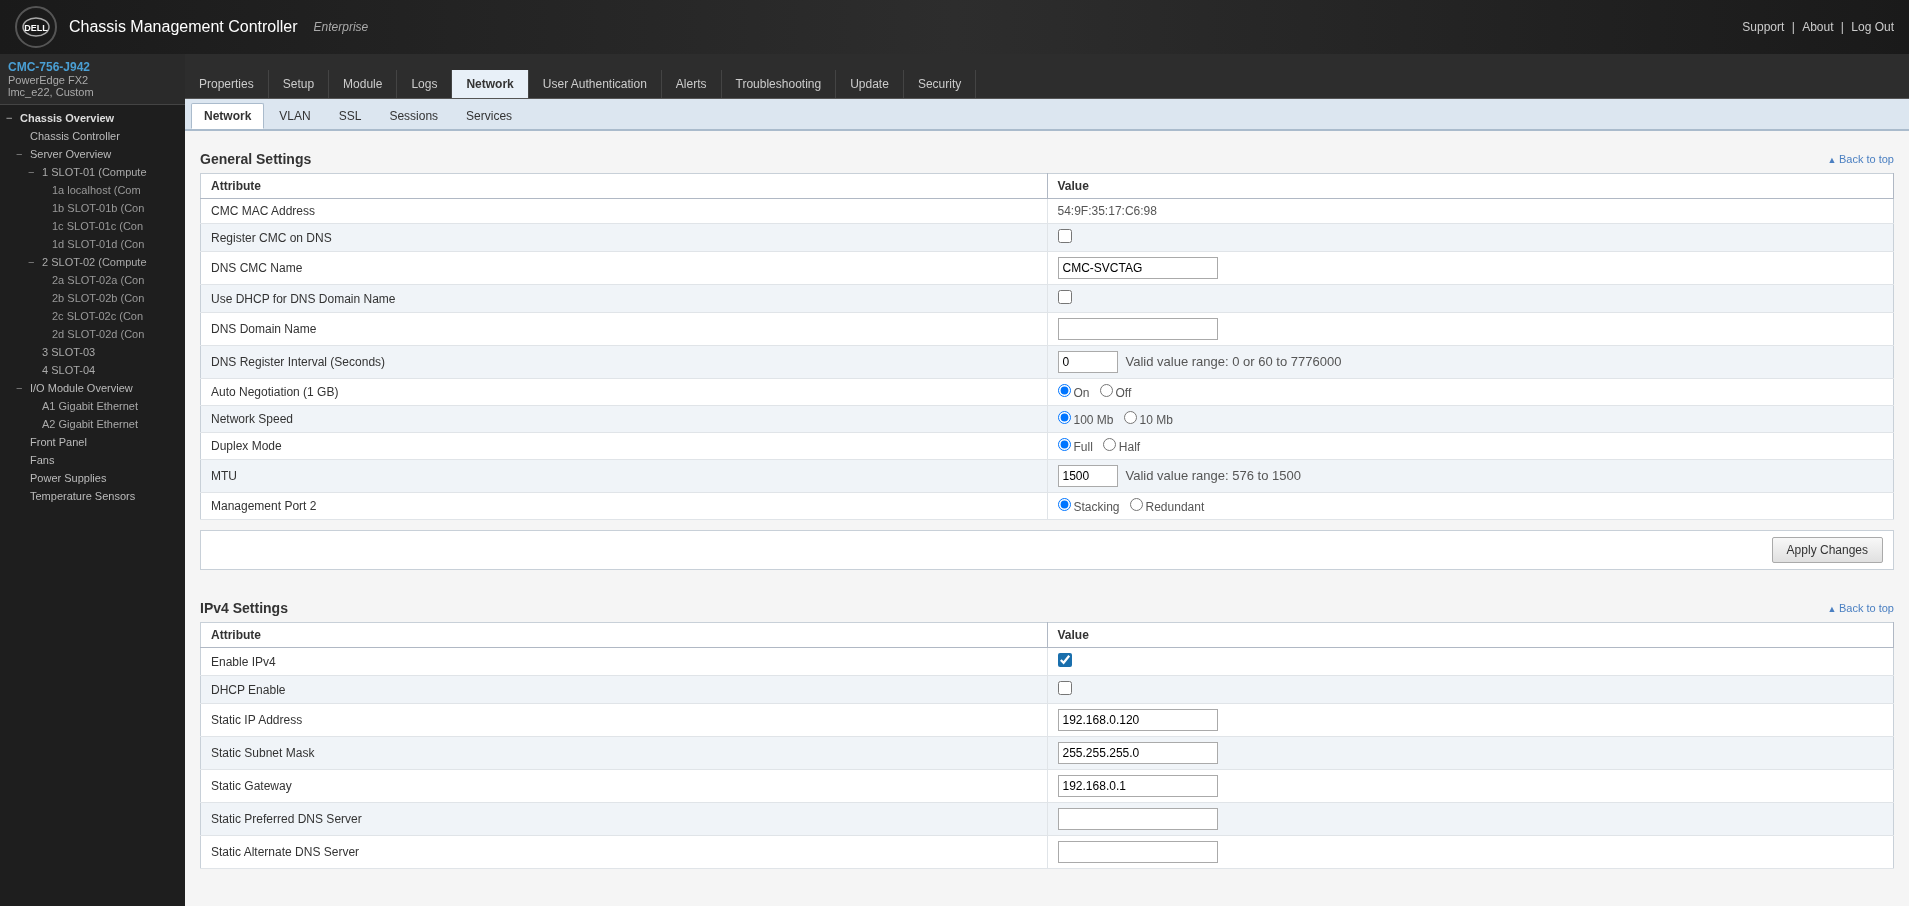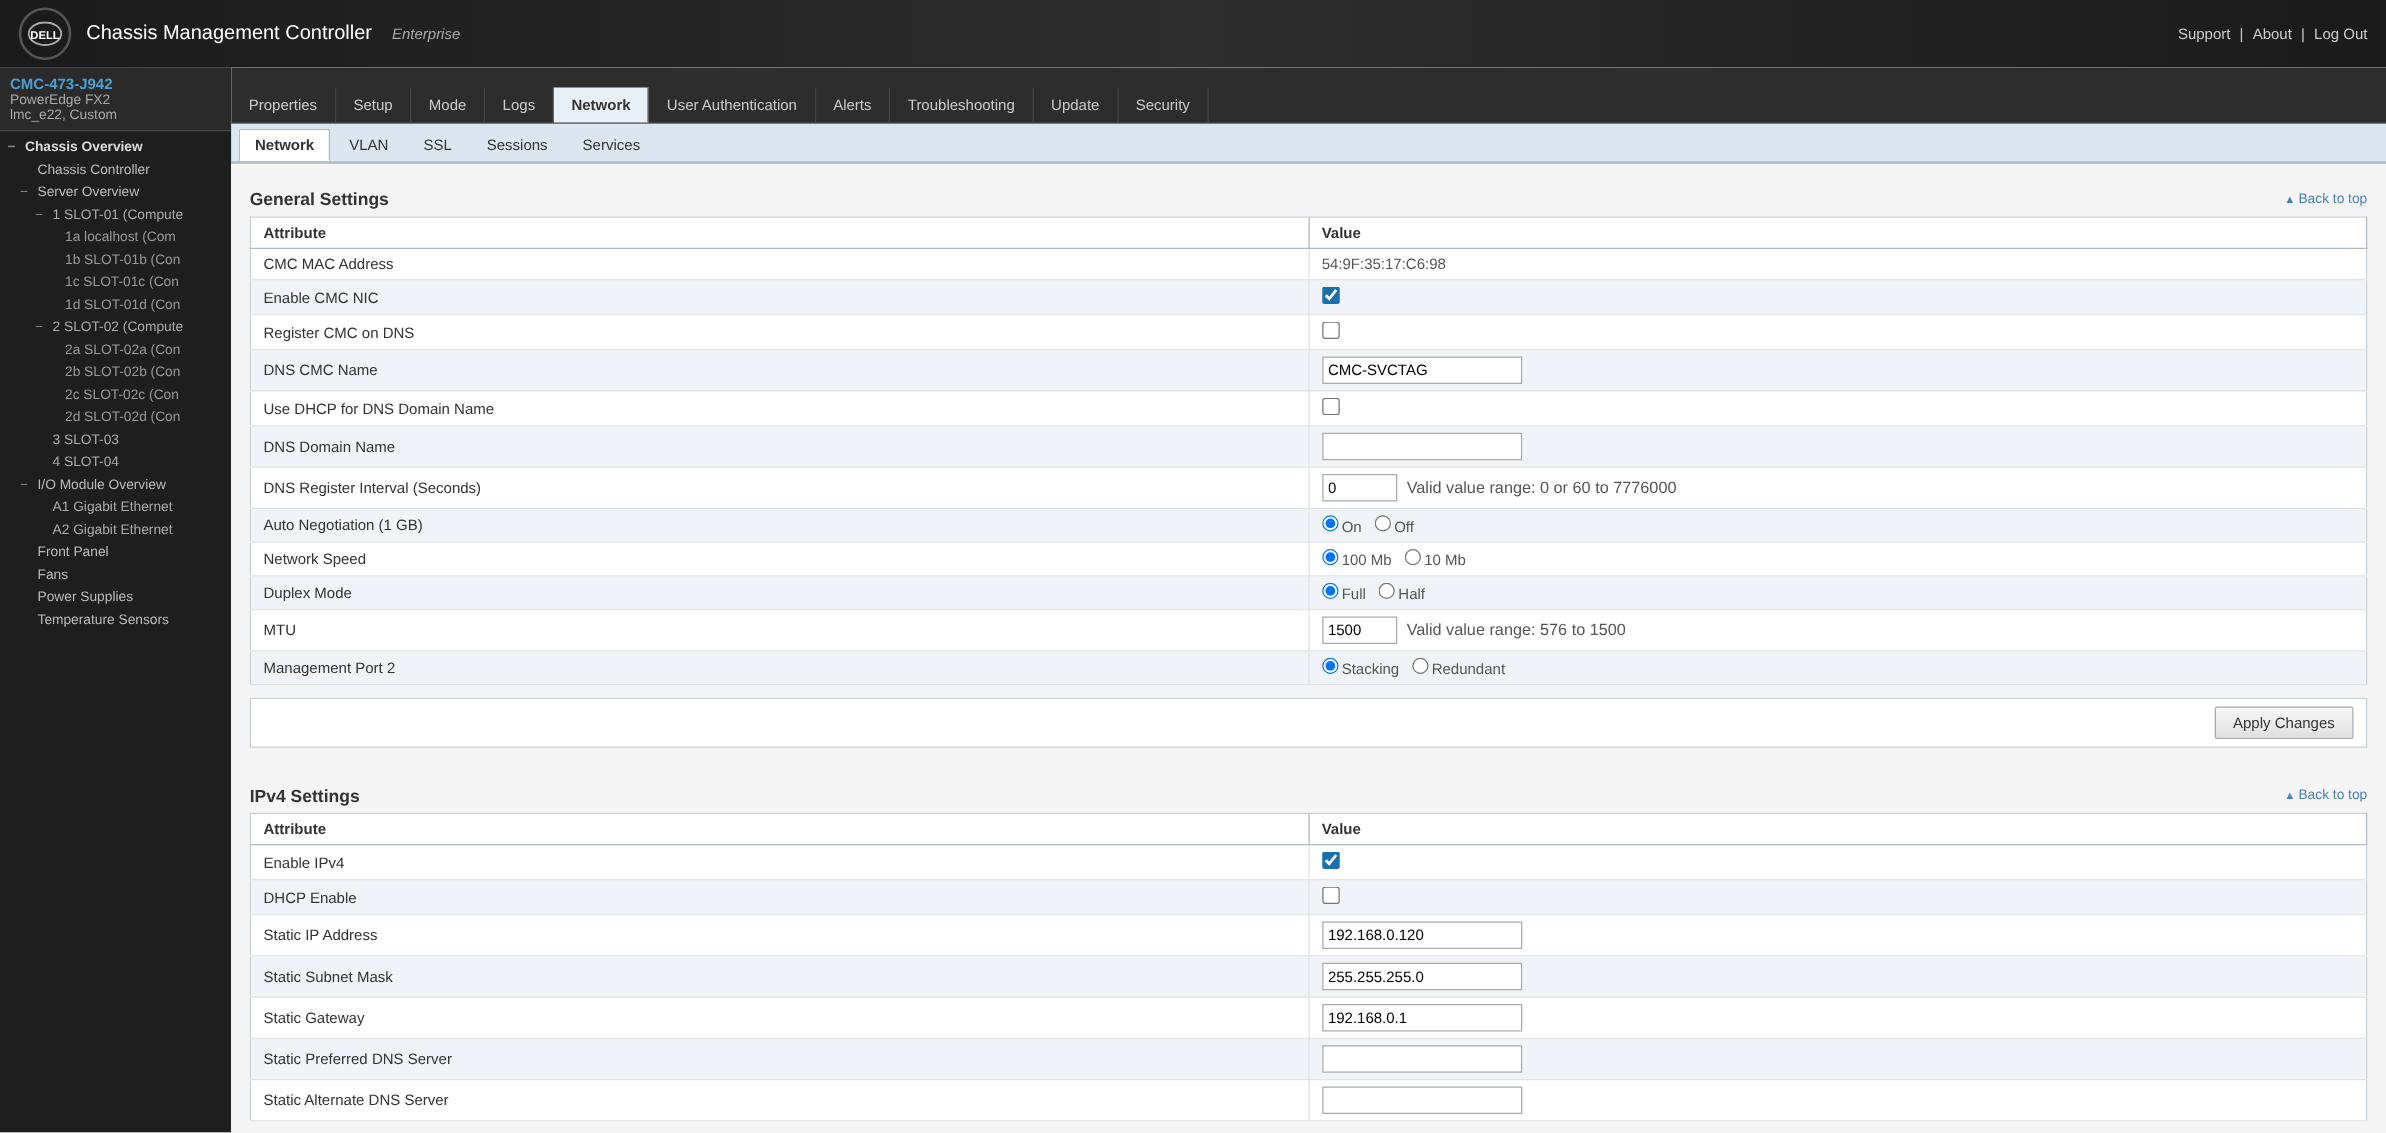--- a/index.html
+++ b/index.html
@@ -295,21 +295,21 @@
     <a>About</a>
     <span> | </span>
     <a>Log Out</a>
   </div>
 </div>
 
 <div id="main-layout">
 
   <div id="sidebar">
     <div class="sidebar-device">
-      <div class="device-name">CMC-473-J942</div>
+      <div class="device-name">CMC-756-J942</div>
       <div class="device-model">PowerEdge FX2</div>
       <div class="device-model">lmc_e22, Custom</div>
     </div>
     <div class="sidebar-tree" id="sidebar-tree">
         <div class="tree-item level-0">
           <span class="expand-icon">−</span>
           <span>Chassis Overview</span>
         </div>
         <div class="tree-item level-1">
           <span class="expand-icon"></span>
@@ -396,21 +396,21 @@
           <span>Temperature Sensors</span>
         </div>
       </div>
   </div>
 
   <div id="content-area">
 
     <div class="tab-bar-primary" id="primary-tabs">
         <div class="tab-primary">Properties</div>
         <div class="tab-primary">Setup</div>
-        <div class="tab-primary">Mode</div>
+        <div class="tab-primary">Module</div>
         <div class="tab-primary">Logs</div>
         <div class="tab-primary active">Network</div>
         <div class="tab-primary">User Authentication</div>
         <div class="tab-primary">Alerts</div>
         <div class="tab-primary">Troubleshooting</div>
         <div class="tab-primary">Update</div>
         <div class="tab-primary">Security</div>
       </div>
 
     <div class="tab-bar-secondary" id="secondary-tabs">
@@ -434,24 +434,20 @@
             <th>Attribute</th>
             <th>Value</th>
           </tr>
         </thead>
         <tbody id="general-settings-body">
             <tr>
               <td>CMC MAC Address</td>
               <td><span>54:9F:35:17:C6:98</span></td>
             </tr>
             <tr>
-              <td>Enable CMC NIC</td>
-              <td><input type="checkbox" class="checkbox-input" checked="" style="accent-color: rgb(26, 111, 173);"></td>
-            </tr>
-            <tr>
               <td>Register CMC on DNS</td>
               <td><input type="checkbox" class="checkbox-input" style=""></td>
             </tr>
             <tr>
               <td>DNS CMC Name</td>
               <td><input type="text" class="text-input" value="CMC-SVCTAG" style=""></td>
             </tr>
             <tr>
               <td>Use DHCP for DNS Domain Name</td>
               <td><input type="checkbox" class="checkbox-input" style=""></td>

